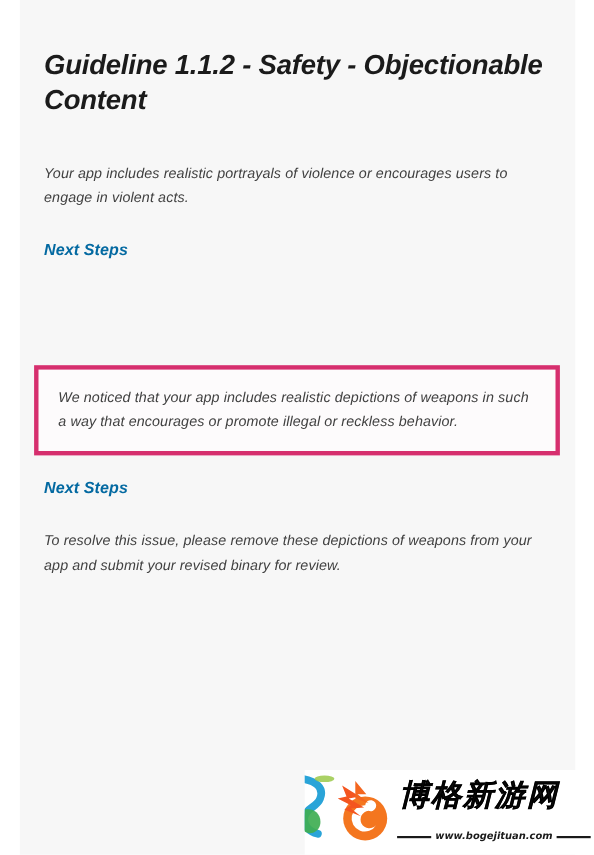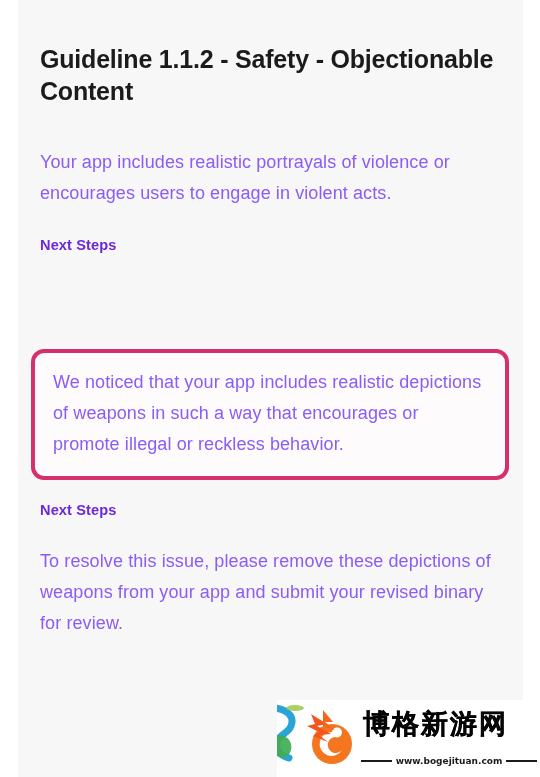--- a/index.html
+++ b/index.html
@@ -11,20 +11,21 @@
     height: 777px;
     background: #ffffff;
     font-family: "Liberation Sans", sans-serif;
     overflow: hidden;
     position: relative;
   }
   #page {
     position: absolute;
     inset: 0;
     background: #ffffff;
+    font-style: italic;
   }
   
   #card {
     position: absolute;
     left: 18px;
     top: 0;
     width: 505px;
     height: 777px;
     background: #f7f7f7;
     overflow: hidden;
@@ -41,45 +42,45 @@
     font-weight: bold;
     line-height: 1.26;
     color: #1b1b1b;
     letter-spacing: -0.2px;
     margin: 0;
     padding: 0 22px 0 22px;
   }
   #heading-1 { padding-top: 44px; }
   #heading-2 { padding-top: 0px; }
   .body-text {
-    font-size: 18px;
+    font-size: 13px;
     line-height: 1.72;
-    color: #8b5cf6;
+    color: #404040;
     margin: 0;
     padding: 0 22px 0 22px;
     letter-spacing: 0.1px;
   }
   .sub-heading {
     font-size: 14.6px;
     font-weight: bold;
-    color: #6d28d9;
+    color: #0369a1;
     margin: 0;
     padding: 0 22px 0 22px;
     letter-spacing: 0.1px;
   }
   .gap-lg { height: 40px; }
   .gap-md { height: 28px; }
   .gap-sm { height: 22px; }
 
   
   #highlight-box {
     position: relative;
     margin: 0 14px 0 13px;
     border: 4px solid #d62f6e;
-    border-radius: 13px;
+    border-radius: 0;
     background: #fdfbfc;
     box-sizing: border-box;
     padding: 14px 8px 16px 8px;
   }
   #highlight-box .body-text {
     padding: 0 10px 0 10px;
   }
 
   
   #watermark {

